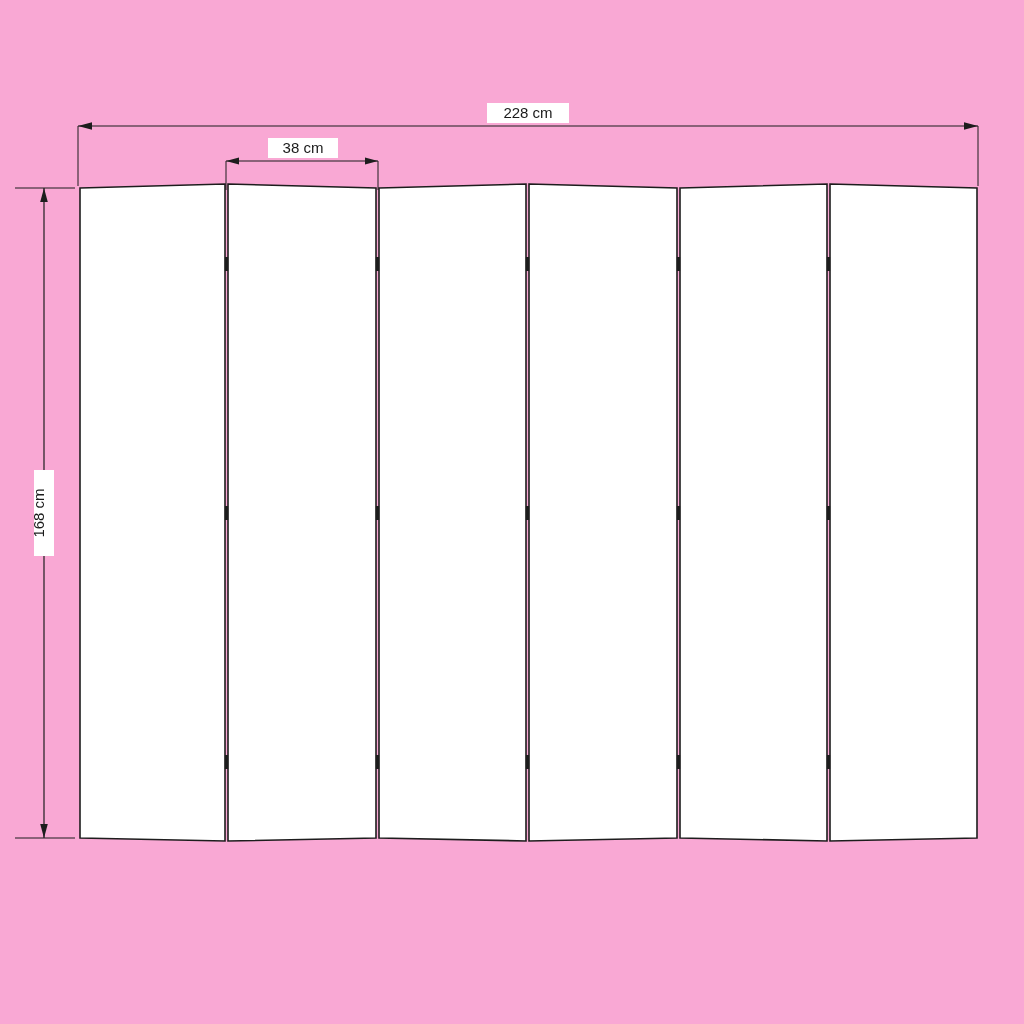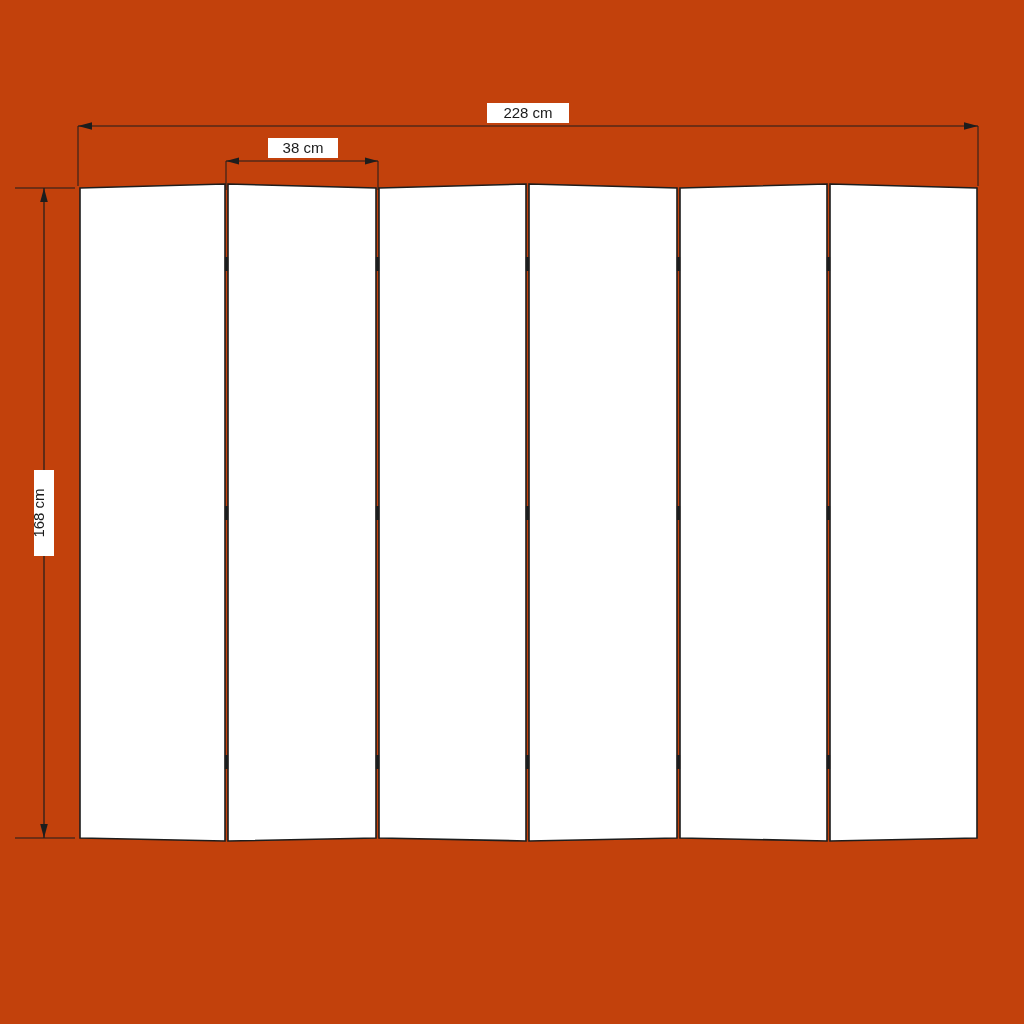--- a/index.html
+++ b/index.html
@@ -10,21 +10,21 @@
   body {
     width: 1024px;
     height: 1024px;
     overflow: hidden;
     font-family: "Liberation Sans", sans-serif;
   }
   #stage {
     position: relative;
     width: 1024px;
     height: 1024px;
-    background: #c2410c;
+    background: #f9a8d4;
   }
   svg#diagram {
     position: absolute;
     top: 0;
     left: 0;
     width: 1024px;
     height: 1024px;
     display: block;
   }
   .dim-text {

